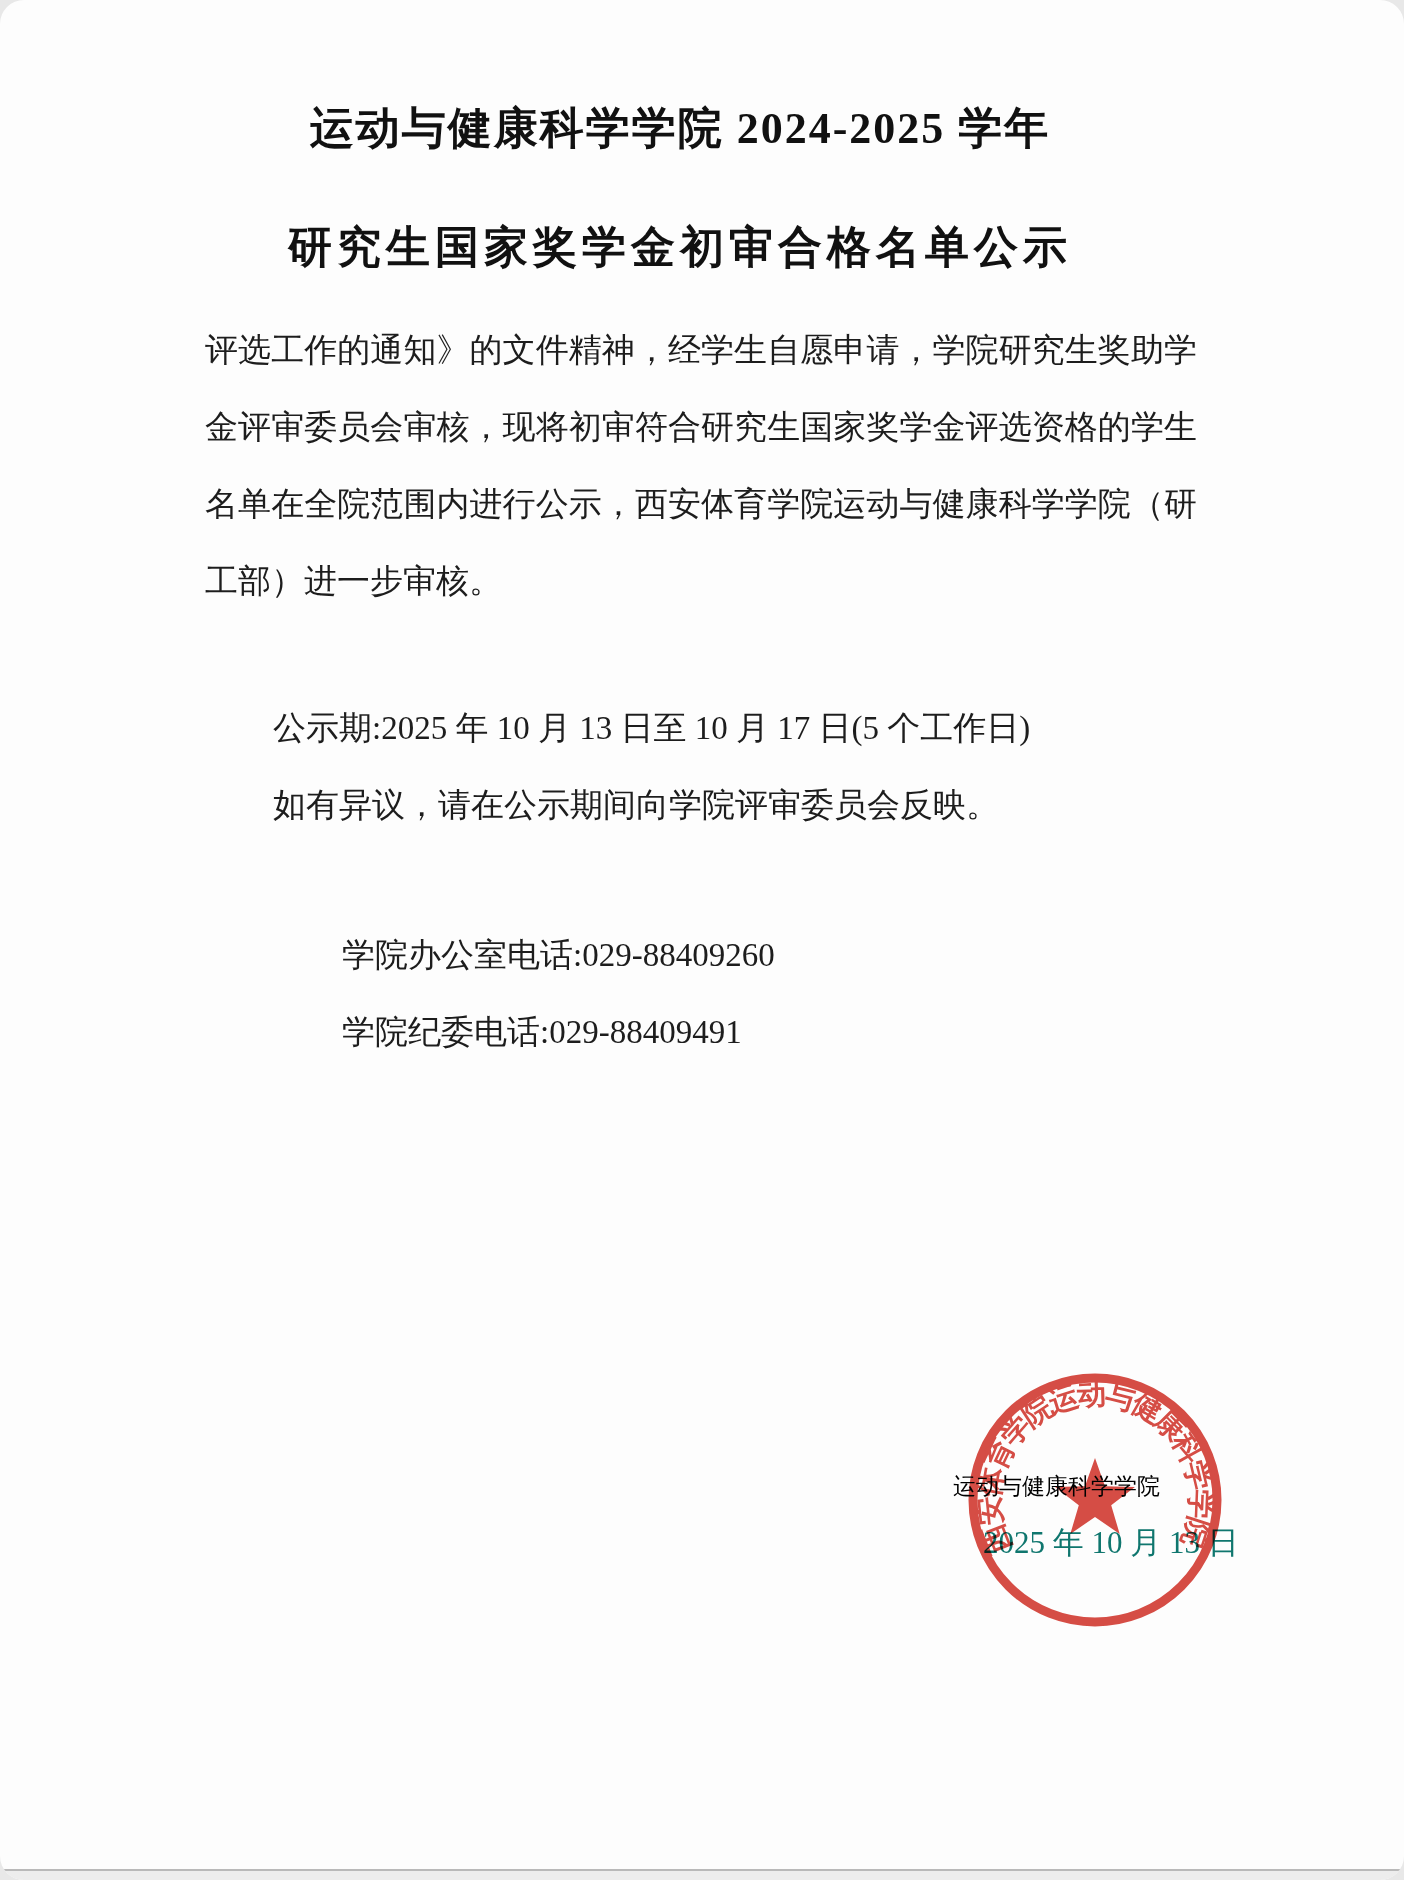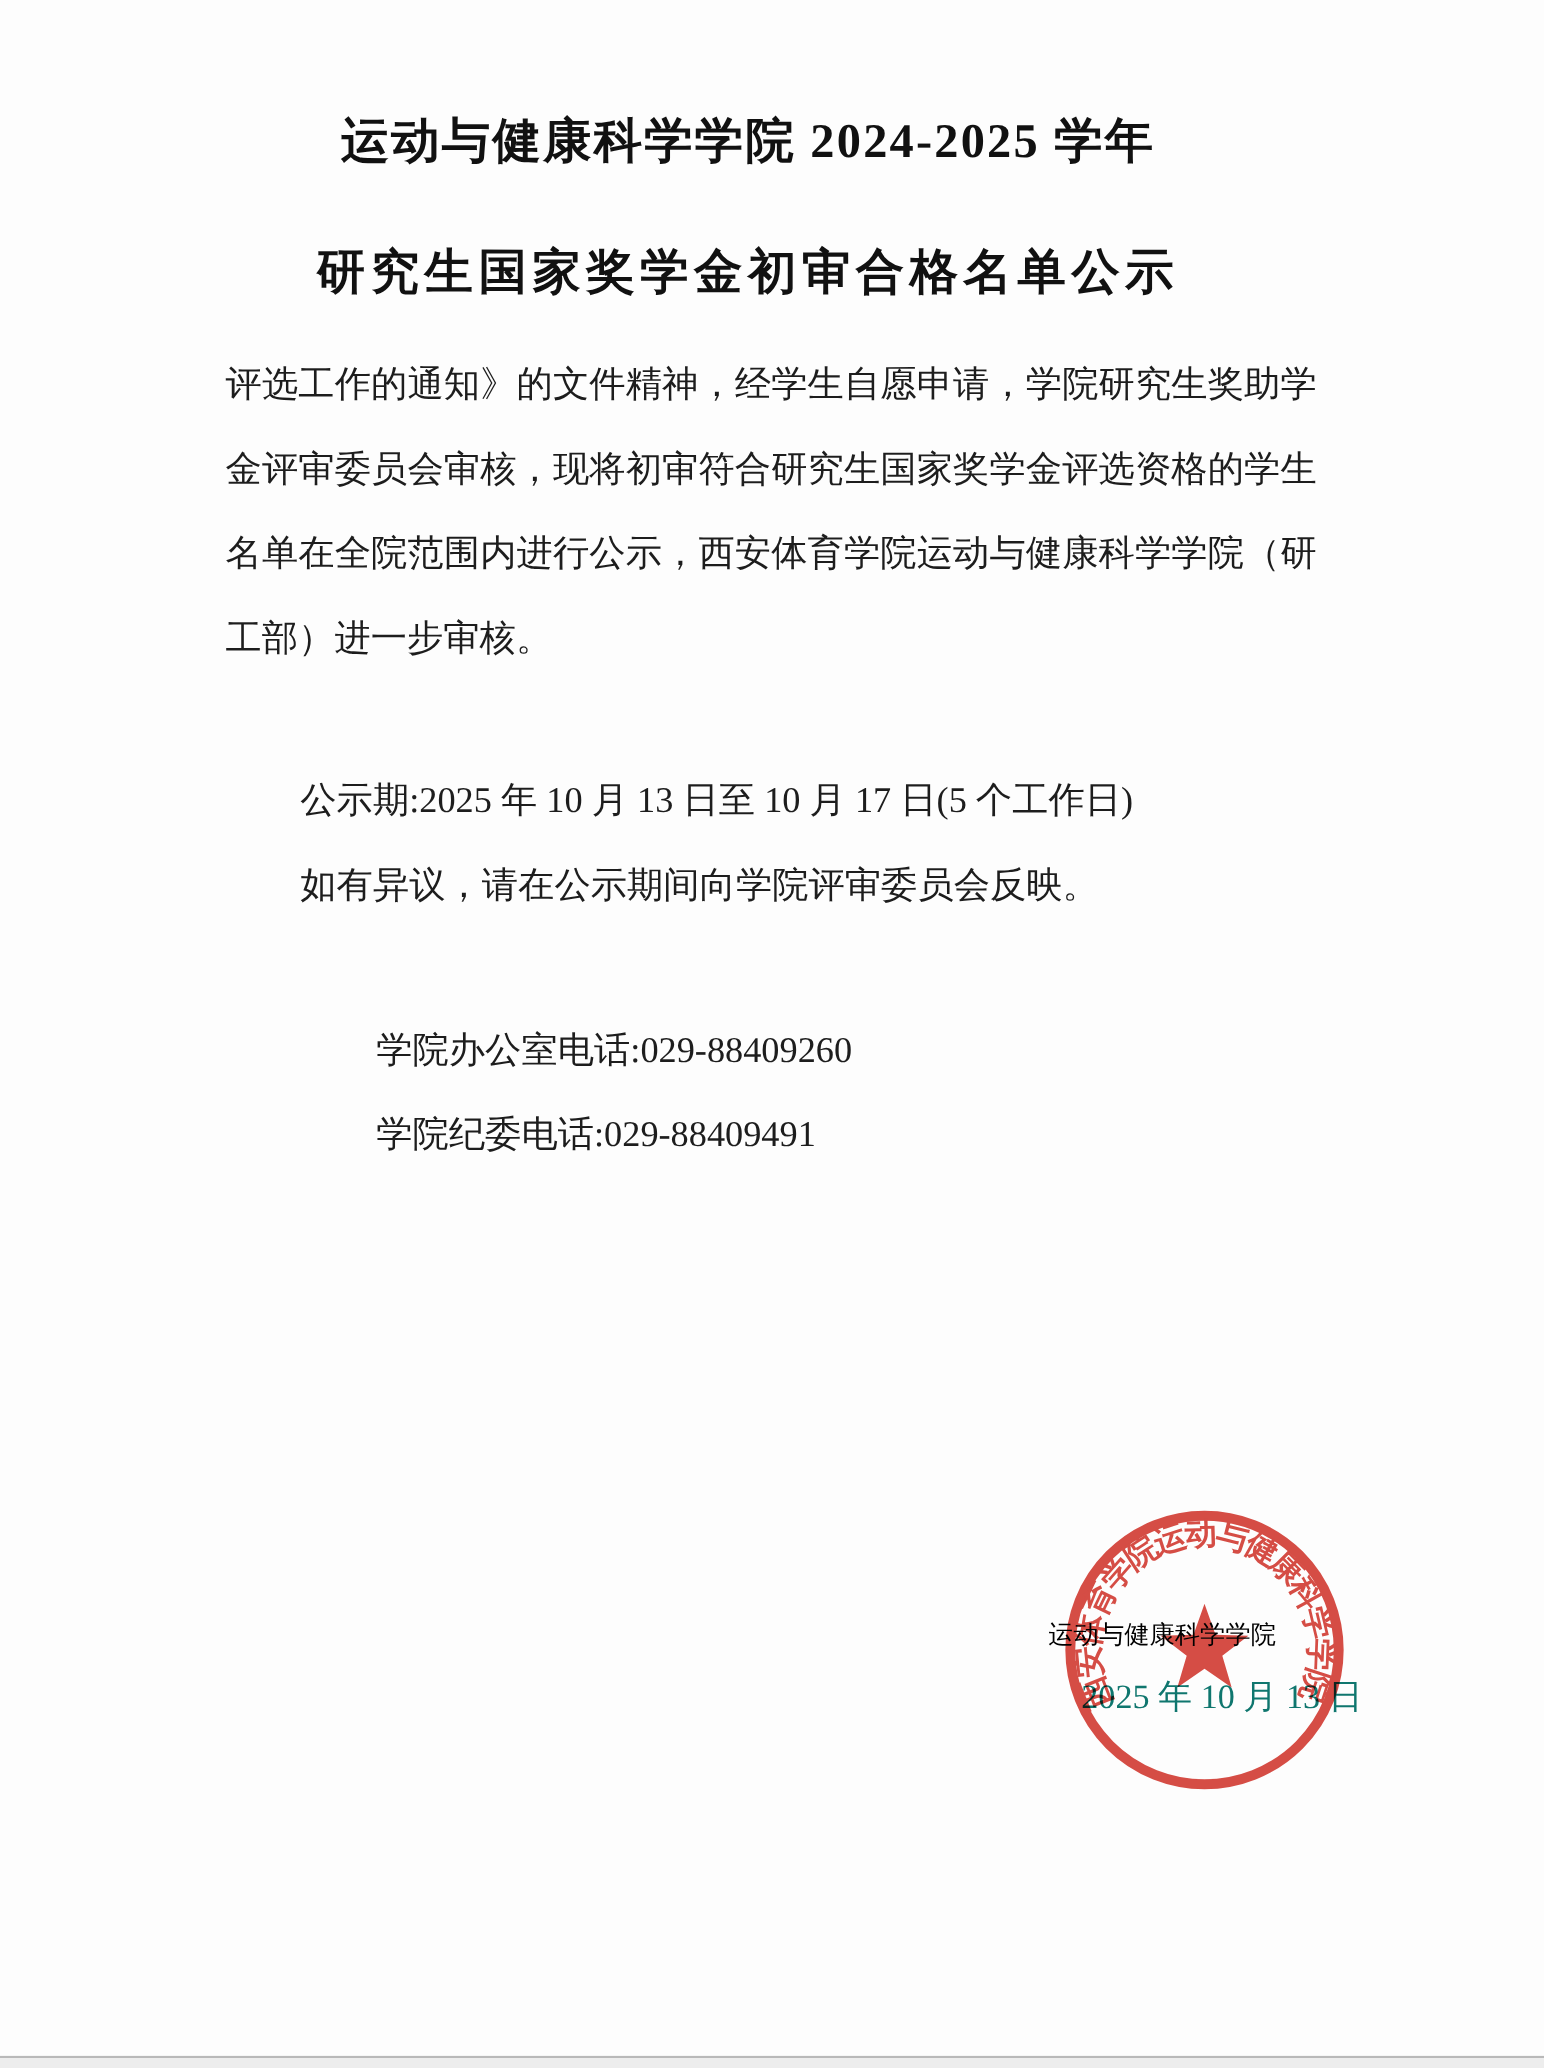--- a/index.html
+++ b/index.html
@@ -5,20 +5,21 @@
   html, body { margin: 0; padding: 0; background: #e8e8e8; }
   #page {
     position: relative;
     width: 1404px;
     height: 1880px;
     margin: 0 auto;
     background: #fdfdfd;
     overflow: hidden;
     font-family: "Liberation Serif", "DejaVu Serif", serif;
     color: #1d1d1d;
+    border-radius: 24px;
   }
   .title {
     position: absolute;
     left: 185px;
     width: 990px;
     text-align: center;
     font-weight: bold;
     color: #111;
     font-size: 44px;
     line-height: 52px;

